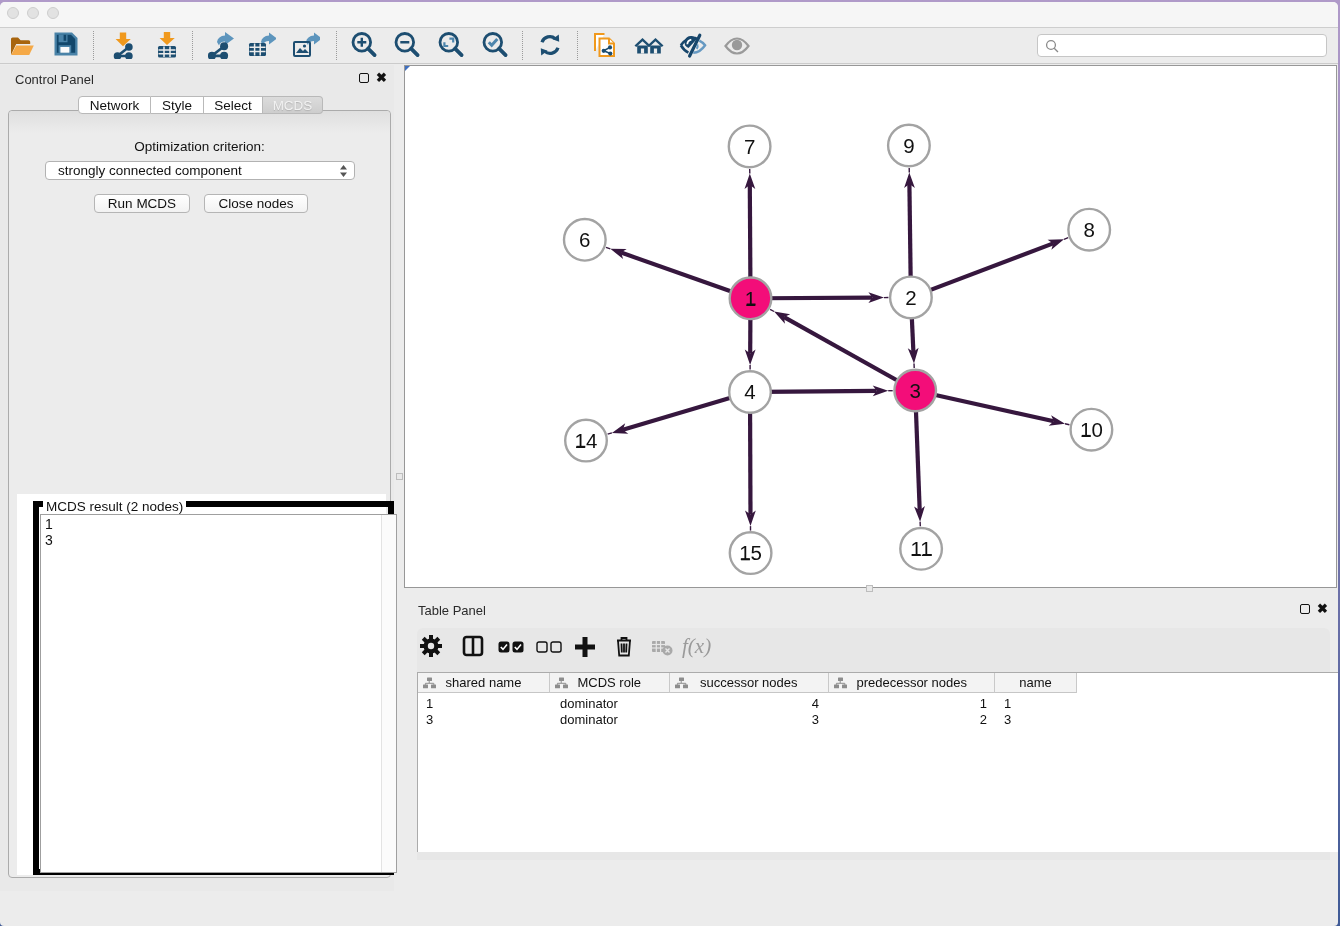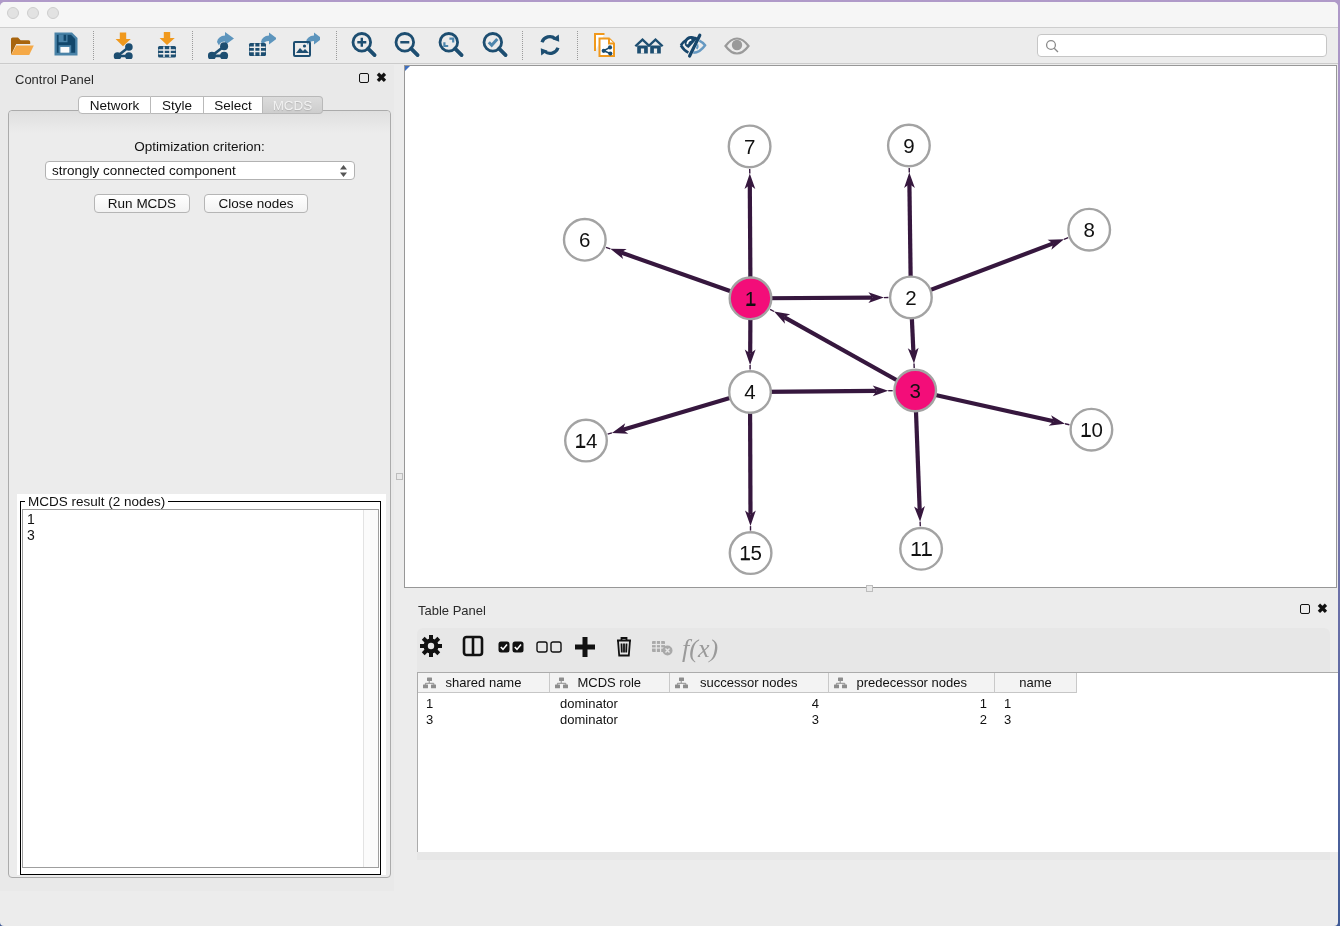--- a/index.html
+++ b/index.html
@@ -21,25 +21,25 @@
 .pbtn-sq { position:absolute; top:8px; width:10px; height:10px; border:1.5px solid #111; border-radius:2px; }
 .pbtn-x { position:absolute; top:5px; font-size:13px; font-weight:bold; color:#111; }
 #cp-tabs { position:absolute; left:78px; top:31px; height:20px; display:flex; z-index:3; }
 .tab { height:18px; background:#fff; border:1px solid #b9b9b9; border-left:none; font-size:13.5px; color:#111; text-align:center; line-height:17px; padding:0 14px; }
 .tab.first { border-left:1px solid #b9b9b9; border-radius:4px 0 0 4px; }
 .tab.sel2 { background:linear-gradient(#e3e3e3,#d6d6d6); color:#c9cdd2; border-radius:4px 0 0 4px; text-shadow:0 1px 0 #eee; }
 .tab.sel { background:linear-gradient(#dcdcdc,#cdcdcd); color:#f2f2f2; border-radius:0 4px 4px 0; text-shadow:0 1px 1px #b0b0b0; }
 #cp-body { position:absolute; left:8px; top:45px; width:383px; height:768px; border:1px solid #ababab; border-radius:4px; background:#ececec; }
 #cp-body .inner-shade { position:absolute; left:0; top:0; width:100%; height:22px; background:linear-gradient(#dfdfdf,#ececec); border-radius:4px 4px 0 0; }
 #opt-label { position:absolute; left:0; top:28px; width:100%; text-align:center; font-size:13.5px; color:#111; }
-#opt-select { position:absolute; left:36px; top:50px; width:310px; height:19px; background:#fff; border:1px solid #b2b2b2; border-radius:4px; font-size:13.5px; color:#111; line-height:17px; padding-left:6px; }
+#opt-select { position:absolute; left:36px; top:50px; width:310px; height:19px; background:#fff; border:1px solid #b2b2b2; border-radius:4px; font-size:13.5px; color:#111; line-height:17px; padding-left:12px; }
 #opt-select .steppers { position:absolute; right:6px; top:2px; }
 .cbtn { position:absolute; top:83px; height:19px; background:linear-gradient(#ffffff,#f2f2f2); border:1px solid #b5b5b5; border-radius:4px; font-size:13.5px; color:#111; text-align:center; line-height:17px; }
 #result-white { position:absolute; left:8px; top:383px; width:369px; height:381px; background:#fff; }
-#fieldset { position:absolute; left:3px; top:7px; width:361px; height:374px; border:1px solid #000000; }
+#fieldset { position:absolute; left:16px; top:7px; width:361px; height:374px; border:6px solid #000000; }
 #fieldset legend { position:absolute; left:4px; top:-8px; background:#fff; padding:0 3px; font-size:13.5px; color:#111; }
 #fs-scroll { position:absolute; left:1px; top:7px; width:357px; height:359px; border:1px solid #9f9f9f; background:#fff; font-size:14px; color:#111; line-height:16.4px; padding:1px 0 0 4px; }
 #fs-sb { position:absolute; right:0; top:0; width:15px; height:100%; background:#fbfbfb; border-left:1px solid #e3e3e3; }
 
 #netwin { position:absolute; left:404px; top:63px; width:933px; height:523px; background:#fff; border:1px solid #979797; }
 #net-title { position:absolute; left:0; top:0; width:100%; height:23px; background:linear-gradient(#f5f5f5,#d9d9d9); border-bottom:1px solid #9c9c9c; }
 #net-title .t { position:absolute; width:100%; text-align:center; top:4px; font-size:13px; font-weight:bold; color:#111; }
 #net-canvas { position:absolute; left:0; top:24px; width:931px; height:498px; }
 #corner-blue { position:absolute; left:0; top:0; width:0; height:0; border-top:5px solid #3f6fbf; border-right:5px solid transparent; }
 
@@ -449,21 +449,21 @@
             <g stroke="#e7e7e7" stroke-width="1.2">
               <line x1="2" y1="9.5" x2="15" y2="9.5"></line>
               <line x1="2" y1="13" x2="15" y2="13"></line>
               <line x1="6.3" y1="6" x2="6.3" y2="17"></line>
               <line x1="10.6" y1="6" x2="10.6" y2="17"></line>
             </g>
             <circle cx="17.5" cy="15.5" r="5" fill="#a9a9a9"></circle>
             <path d="M15.5 13.5 l4 4 M19.5 13.5 l-4 4" stroke="#e7e7e7" stroke-width="1.4"></path>
           </svg>
         </div>
-        <div style="position:absolute; left:278px; top:6px; font-family:'Liberation Serif', serif; font-style:italic; font-size:26px; color:#9a9a9a;">f(x)</div>
+        <div style="position:absolute; left:278px; top:6px; font-family:'Liberation Serif', serif; font-style:italic; font-size:21px; color:#9a9a9a;">f(x)</div>
       </div>
     <div id="tp-table">
       <div id="tp-header">
           <div class="hcell" style="left:0px; width:132px;"><span class="hicon">
               <svg width="13" height="12" viewBox="0 0 13 12">
                 <g fill="#8d8d8d">
                   <rect x="4" y="0.5" width="5" height="3.6" rx="0.5"></rect>
                   <rect x="0" y="7.6" width="5" height="3.6" rx="0.5"></rect>
                   <rect x="8" y="7.6" width="5" height="3.6" rx="0.5"></rect>
                   <path d="M6.2 4 v2 M2.4 7.8 v-1.5 h8.4 v1.5" stroke="#8d8d8d" fill="none" stroke-width="1"></path>

